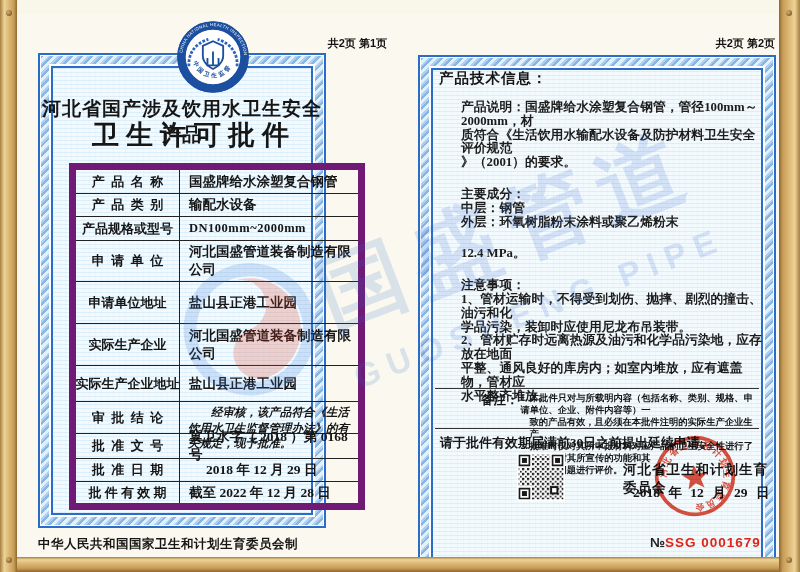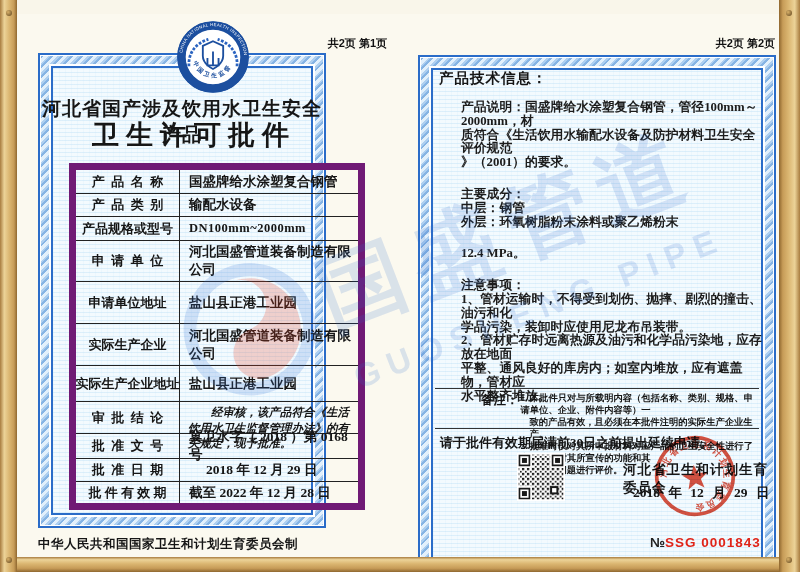--- a/index.html
+++ b/index.html
@@ -270,21 +270,21 @@
       <path id="sealArc" d="M 45,45 m -31,0 a31,31 0 1,1 62,0 a31,31 0 1,1 -62,0" fill="none"></path>
       <text font-size="9.5" fill="#d93a26" font-weight="bold" letter-spacing="2">
         <textPath href="#sealArc" startOffset="1%">河北省卫生和计划生育委员会</textPath>
       </text>
       <polygon fill="#d93a26" points="45,33 48.7,42.3 58.7,42.7 50.9,48.9 53.6,58.5 45,52.9 36.4,58.5 39.1,48.9 31.3,42.7 41.3,42.3"></polygon>
     </svg>
   </div>
 </div>
 
 <div class="serial">
-  <span class="pre">№</span><span class="num">SSG 0001843</span>
+  <span class="pre">№</span><span class="num">SSG 0001679</span>
 </div>
 
 <div class="watermark">
   <div class="wm-line1">
     <svg class="wm-logo" viewBox="0 0 100 100">
       <circle cx="50" cy="50" r="42" fill="none" stroke="rgba(60,120,215,.20)" stroke-width="9"></circle>
       <path d="M50,14 a36,36 0 0 1 0,72 a18,18 0 0 1 0,-36 a18,18 0 0 0 0,-36 z" fill="rgba(225,70,45,.24)"></path>
     </svg>
     <div class="wm-cn">国盛管道</div>
   </div>

